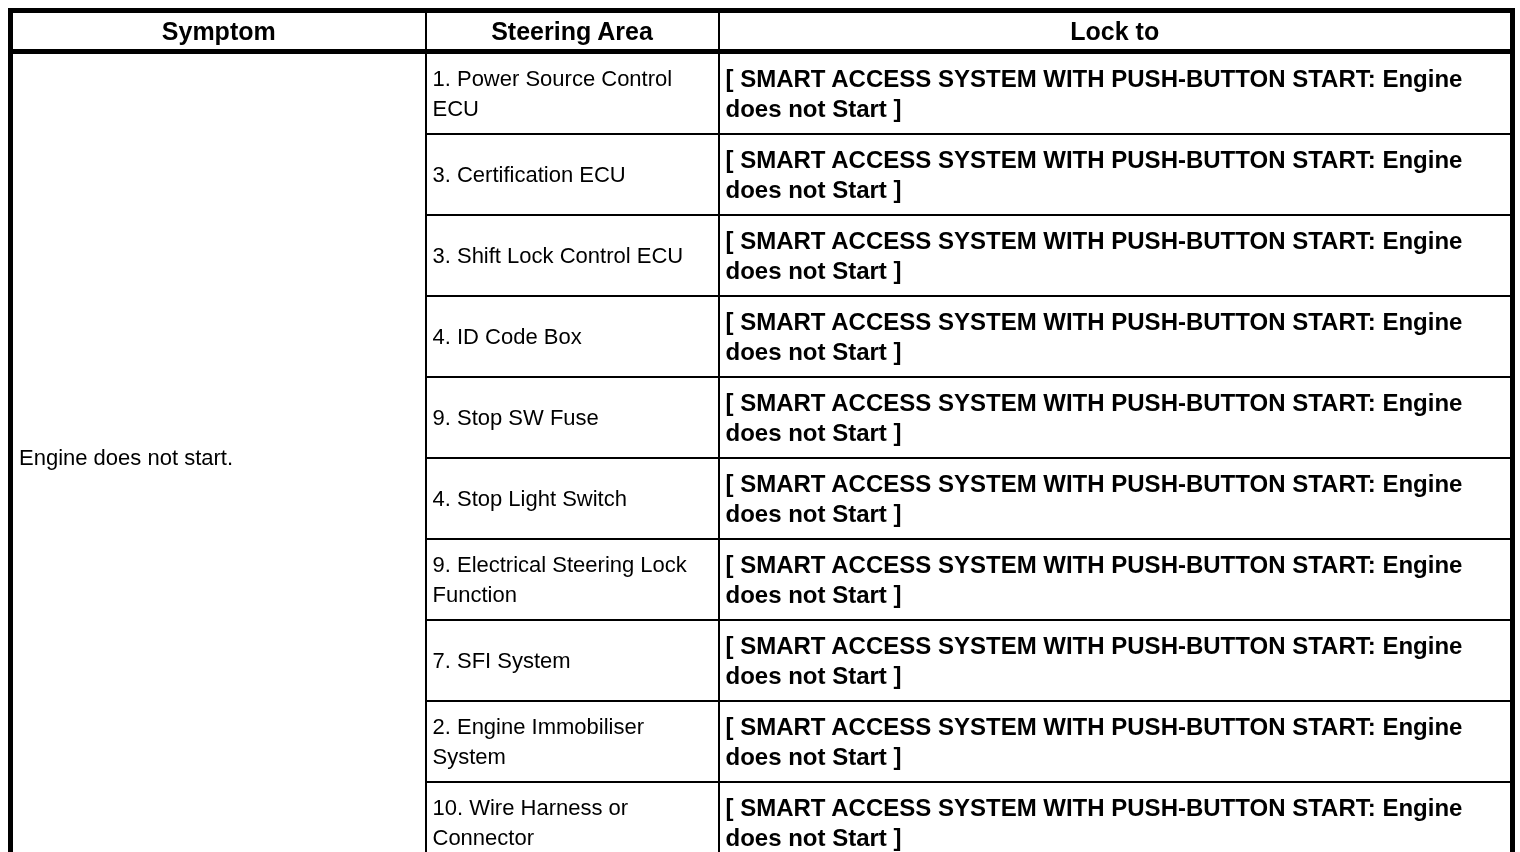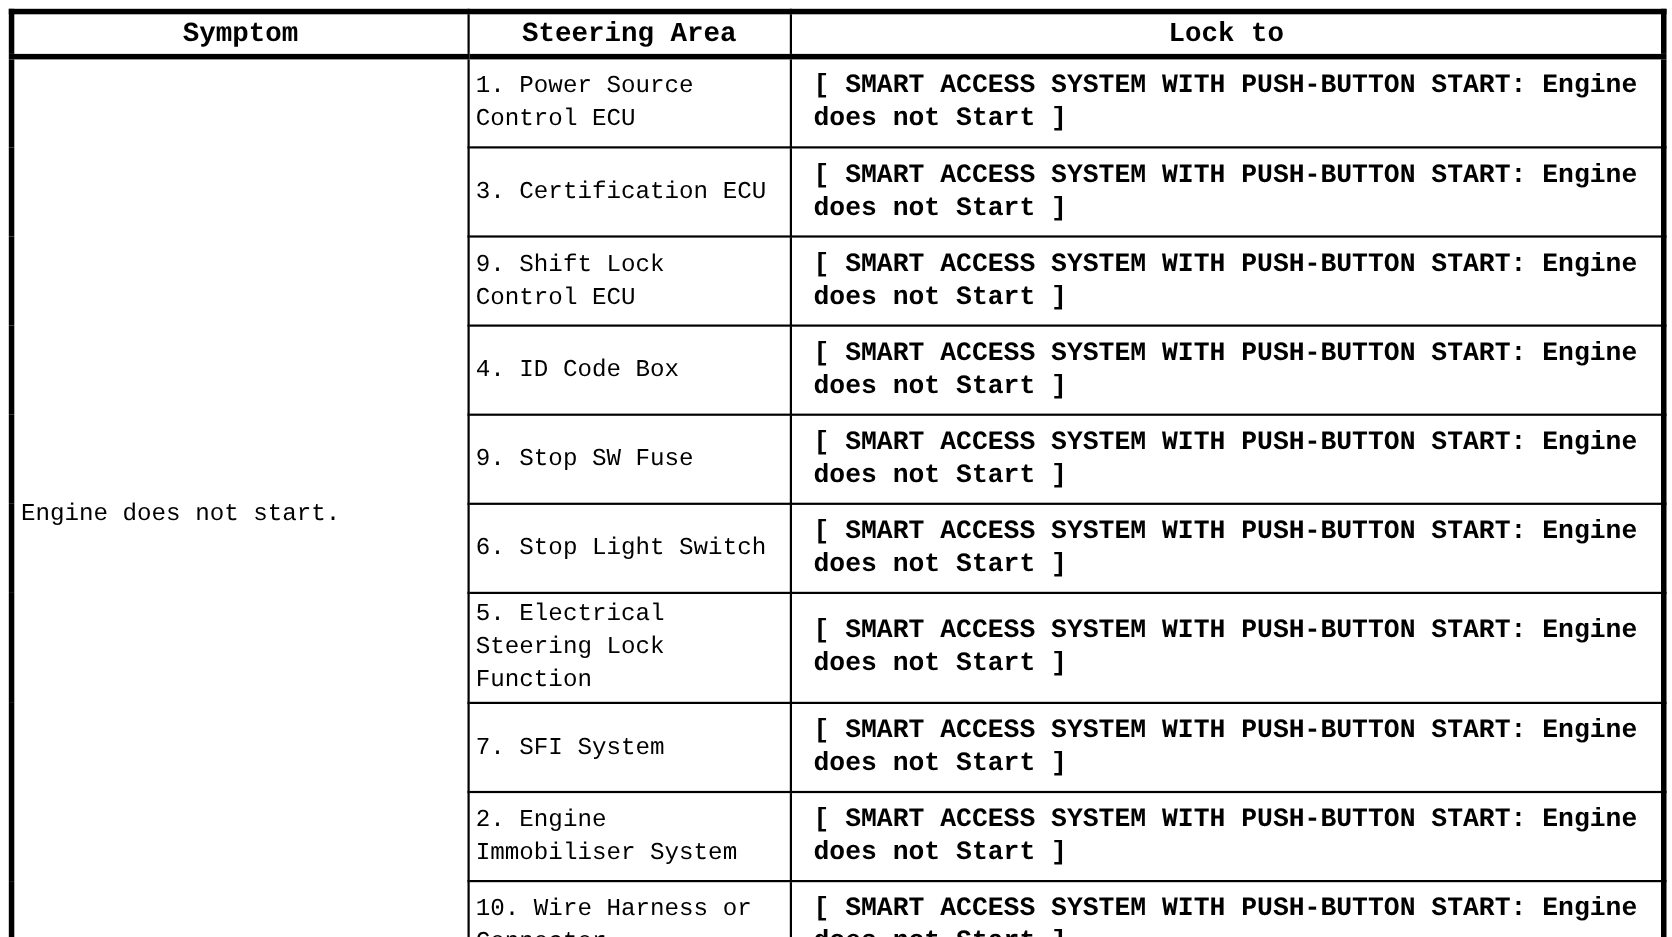--- a/index.html
+++ b/index.html
@@ -8,21 +8,21 @@
     background: #ffffff;
     width: 1520px;
     height: 852px;
     overflow: hidden;
   }
   .page {
     position: relative;
     width: 1520px;
     height: 852px;
     background: #ffffff;
-    font-family: Liberation Mono, monospace;
+    font-family: Liberation Sans, sans-serif;
     color: #000000;
   }
   table.symptom-table {
     position: absolute;
     left: 8px;
     top: 8px;
     width: 1502px;
     border-collapse: collapse;
     table-layout: fixed;
     border: 5px solid #000000;
@@ -52,21 +52,21 @@
   }
   tr.data-row td { height: 71px; }
 
   td.symptom-cell {
     padding: 4px 8px 4px 6px;
   }
   td.area-cell {
     padding: 4px 8px 4px 6px;
   }
   td.refer-cell {
-    padding: 4px 2px 4px 20px;
+    padding: 4px 2px 4px 6px;
     font-weight: bold;
     font-size: 24px;
   }
   .refer-link {
     font-weight: bold;
   }
 </style>
 </head>
 <body>
 
@@ -88,37 +88,37 @@
       <tr class="data-row">
         <td class="symptom-cell" rowspan="10">Engine does not start.</td>
         <td class="area-cell">1. Power Source Control ECU</td>
         <td class="refer-cell"><span class="refer-link">[ SMART ACCESS SYSTEM WITH PUSH-BUTTON START: Engine does not Start ]</span></td>
       </tr>
       <tr class="data-row">
         <td class="area-cell">3. Certification ECU</td>
         <td class="refer-cell"><span class="refer-link">[ SMART ACCESS SYSTEM WITH PUSH-BUTTON START: Engine does not Start ]</span></td>
       </tr>
       <tr class="data-row">
-        <td class="area-cell">9. Shift Lock Control ECU</td>
+        <td class="area-cell">3. Shift Lock Control ECU</td>
         <td class="refer-cell"><span class="refer-link">[ SMART ACCESS SYSTEM WITH PUSH-BUTTON START: Engine does not Start ]</span></td>
       </tr>
       <tr class="data-row">
         <td class="area-cell">4. ID Code Box</td>
         <td class="refer-cell"><span class="refer-link">[ SMART ACCESS SYSTEM WITH PUSH-BUTTON START: Engine does not Start ]</span></td>
       </tr>
       <tr class="data-row">
         <td class="area-cell">9. Stop SW Fuse</td>
         <td class="refer-cell"><span class="refer-link">[ SMART ACCESS SYSTEM WITH PUSH-BUTTON START: Engine does not Start ]</span></td>
       </tr>
       <tr class="data-row">
-        <td class="area-cell">6. Stop Light Switch</td>
+        <td class="area-cell">4. Stop Light Switch</td>
         <td class="refer-cell"><span class="refer-link">[ SMART ACCESS SYSTEM WITH PUSH-BUTTON START: Engine does not Start ]</span></td>
       </tr>
       <tr class="data-row">
-        <td class="area-cell">5. Electrical Steering Lock Function</td>
+        <td class="area-cell">9. Electrical Steering Lock Function</td>
         <td class="refer-cell"><span class="refer-link">[ SMART ACCESS SYSTEM WITH PUSH-BUTTON START: Engine does not Start ]</span></td>
       </tr>
       <tr class="data-row">
         <td class="area-cell">7. SFI System</td>
         <td class="refer-cell"><span class="refer-link">[ SMART ACCESS SYSTEM WITH PUSH-BUTTON START: Engine does not Start ]</span></td>
       </tr>
       <tr class="data-row">
         <td class="area-cell">2. Engine Immobiliser System</td>
         <td class="refer-cell"><span class="refer-link">[ SMART ACCESS SYSTEM WITH PUSH-BUTTON START: Engine does not Start ]</span></td>
       </tr>

